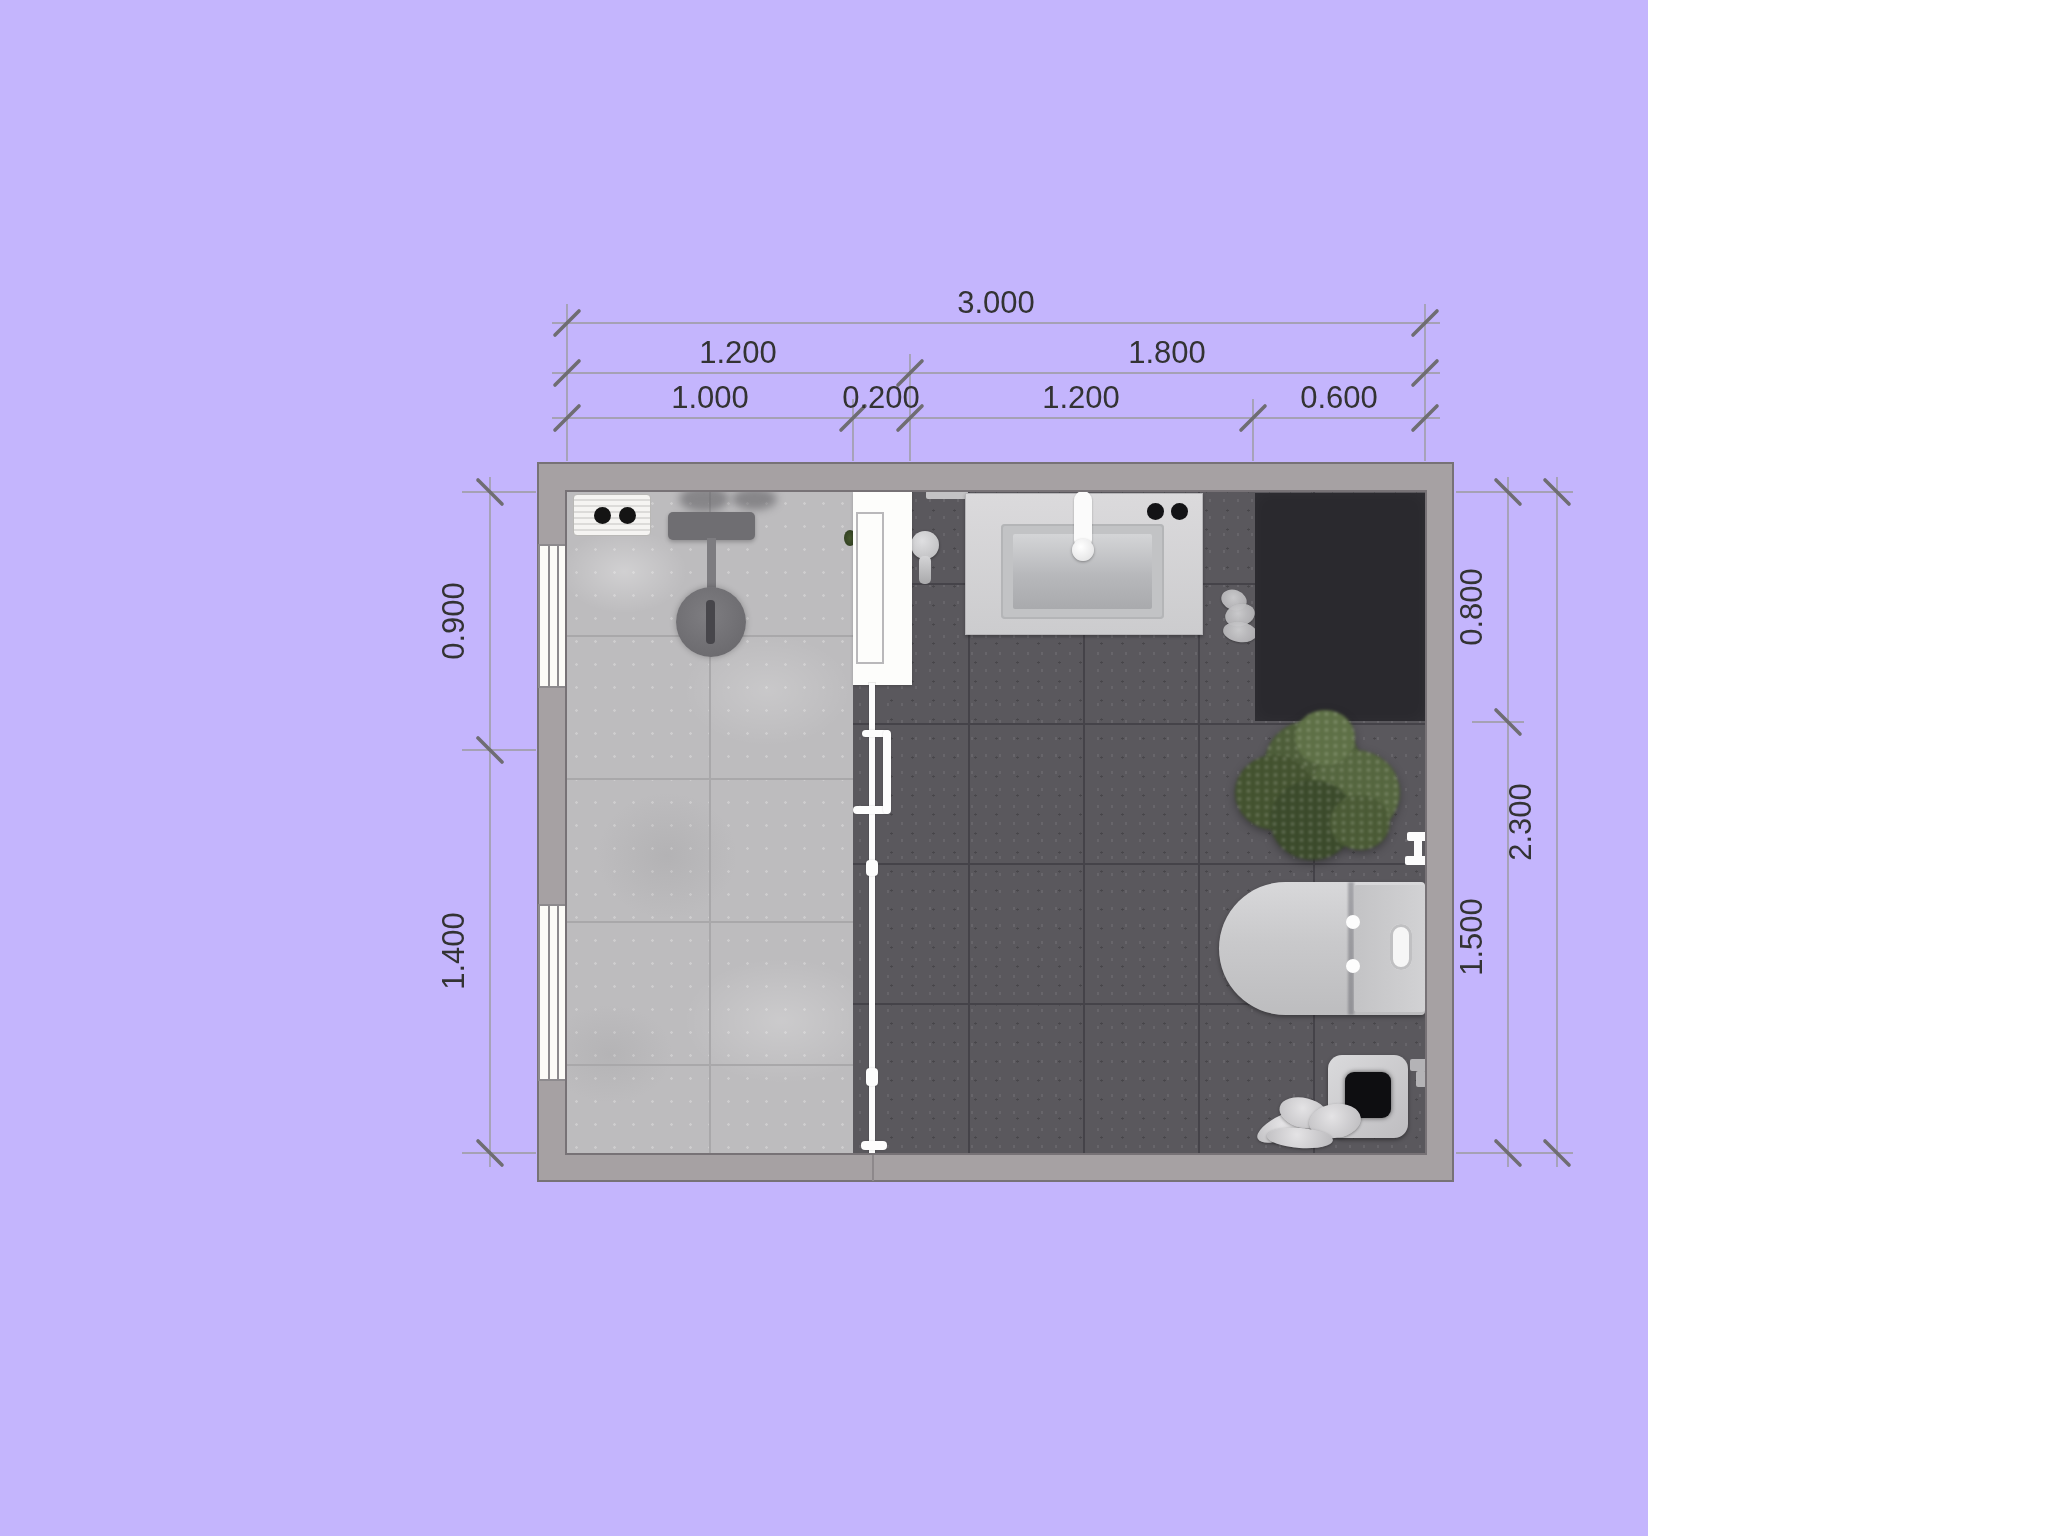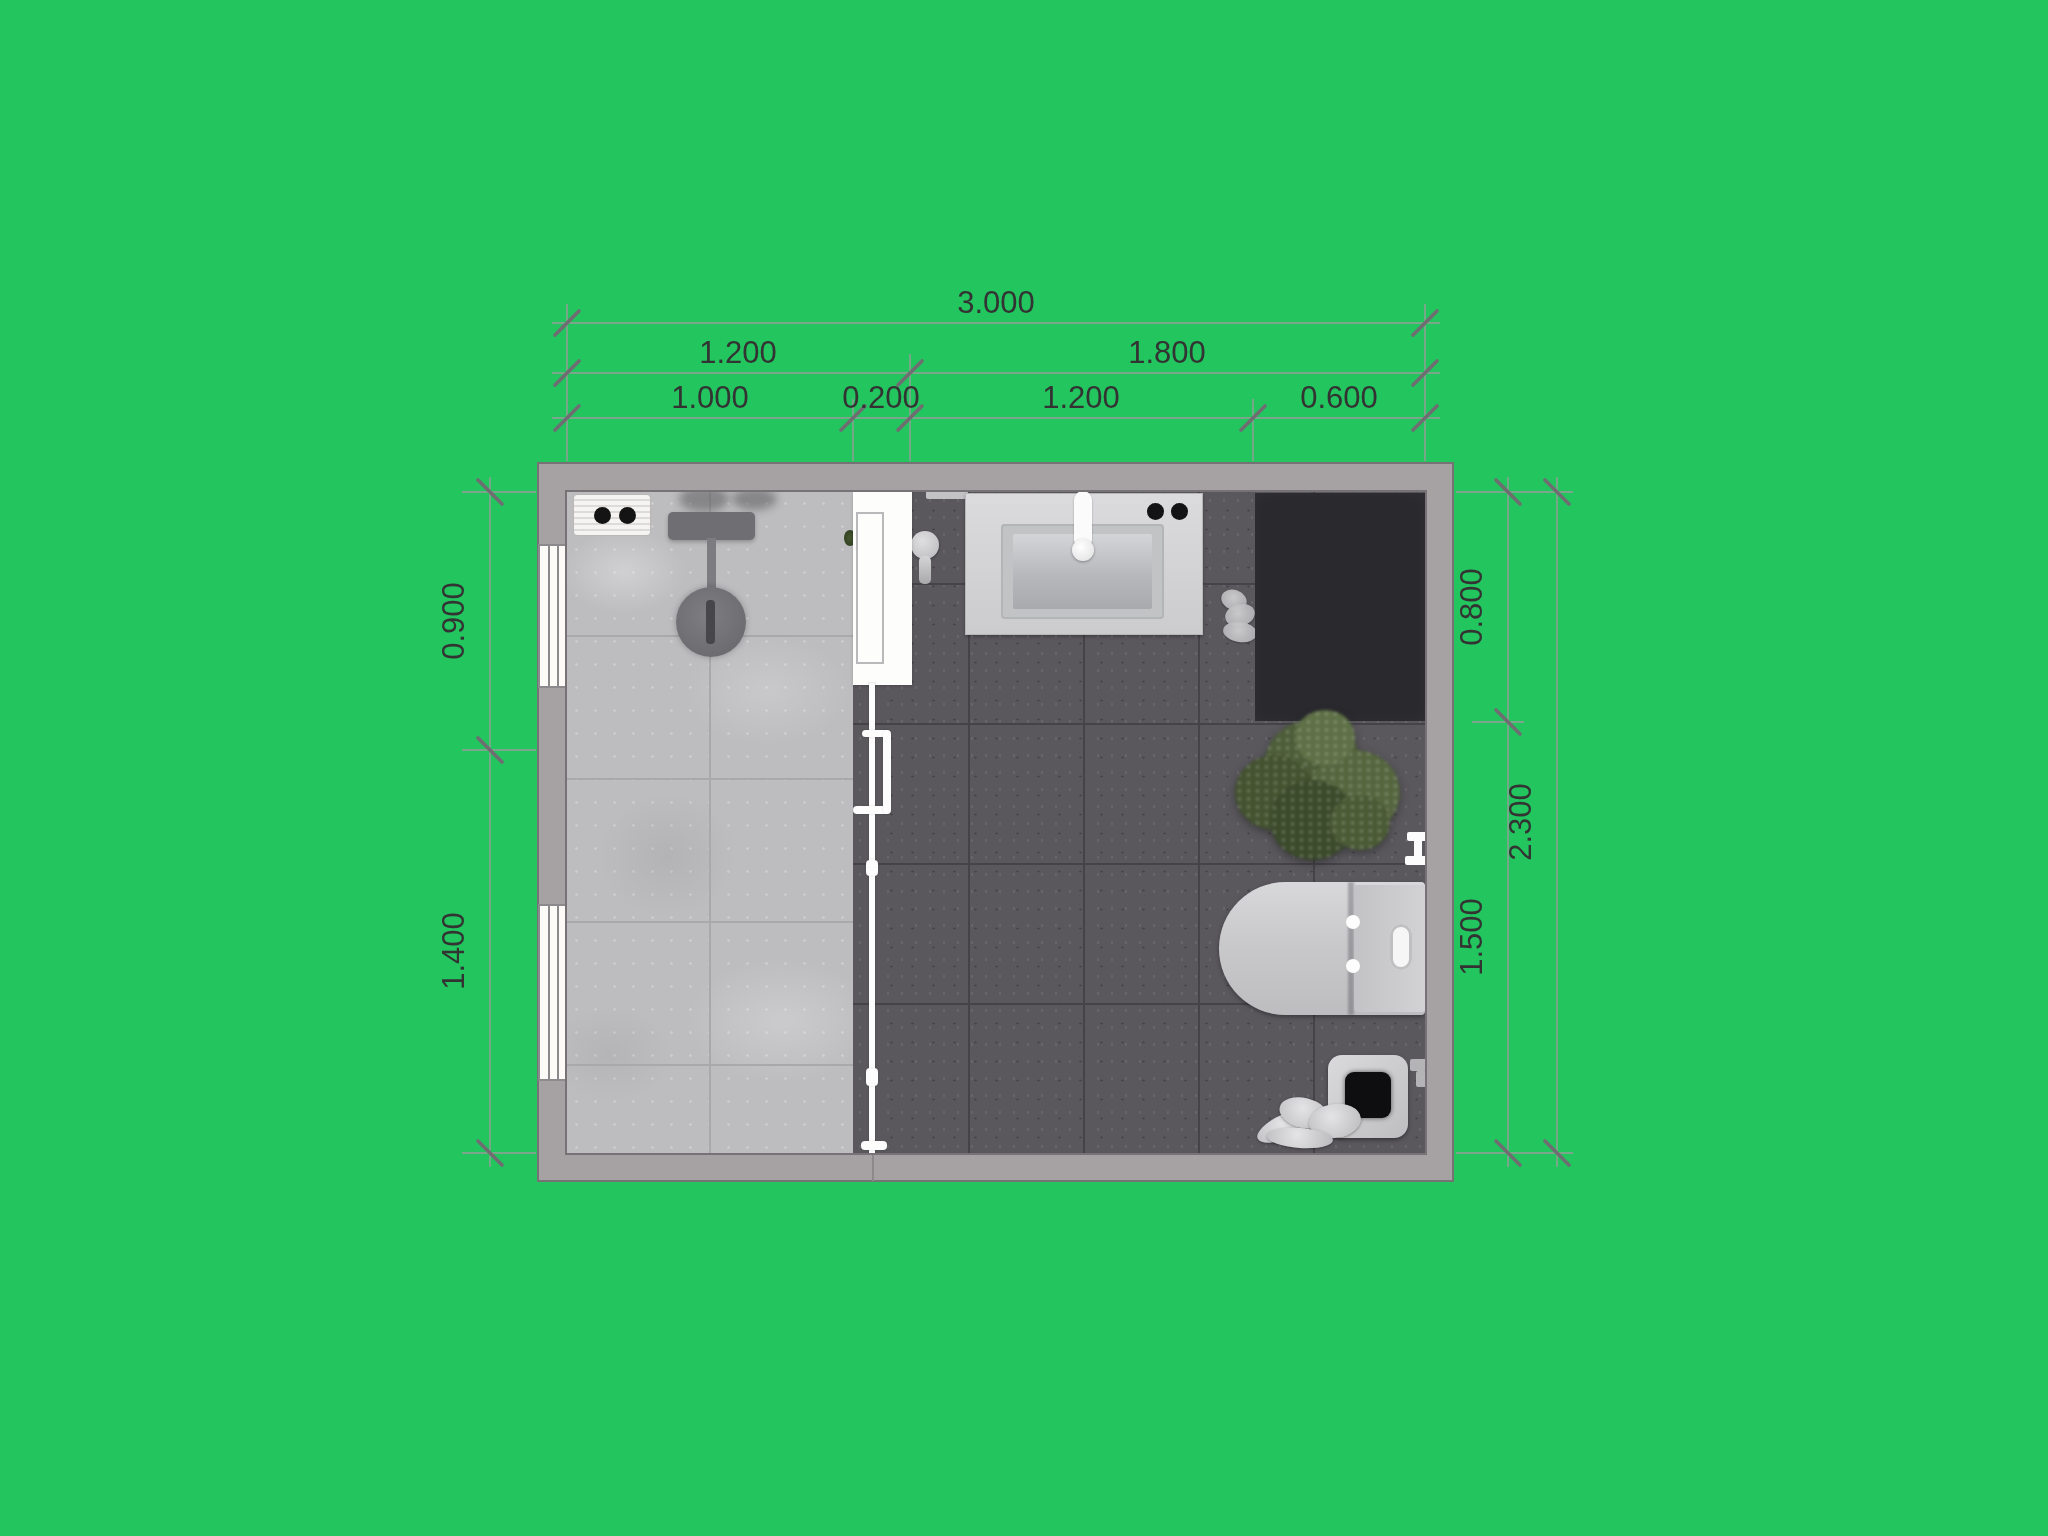--- a/index.html
+++ b/index.html
@@ -1,18 +1,18 @@
 <!DOCTYPE html>
 <html style="--wall: #a6a1a3; --wallLine: #777276; --floorLight: #bdbcbe; --floorLightLine: #a9a8aa; --floorDark: #5a585d; --floorDarkLine: #454349; --blackUnit: #2a292e; --dimLine: #9b9b9b; --tick: #6f6d72; --dimText: #333333;"><head>
 <meta charset="utf-8">
 <style>
   * { box-sizing: border-box; margin: 0; padding: 0; }
   html,body { background:#fff; }
   body { font-family:"Liberation Sans", sans-serif; }
-  .canvas { position:relative; width:2048px; height:1536px; background:#22c55e; overflow:hidden; }
+  .canvas { position:relative; width:1648px; height:1536px; background:#c4b5fd; overflow:hidden; }
 
   
   .wall-outer { position:absolute; left:537px; top:462px; width:917px; height:720px;
     background:var(--wall); border:2px solid var(--wallLine); }
   .room { position:absolute; left:565px; top:490px; width:862px; height:665px;
     border:2px solid var(--wallLine); background:var(--floorDark); overflow:hidden; }
 
   .window { position:absolute; width:29px; background:#fcfbf7; border:2px solid #8d8a8d; }
   .window .pane { position:absolute; top:0; bottom:0; width:2px; background:#8d8a8d; }
 

